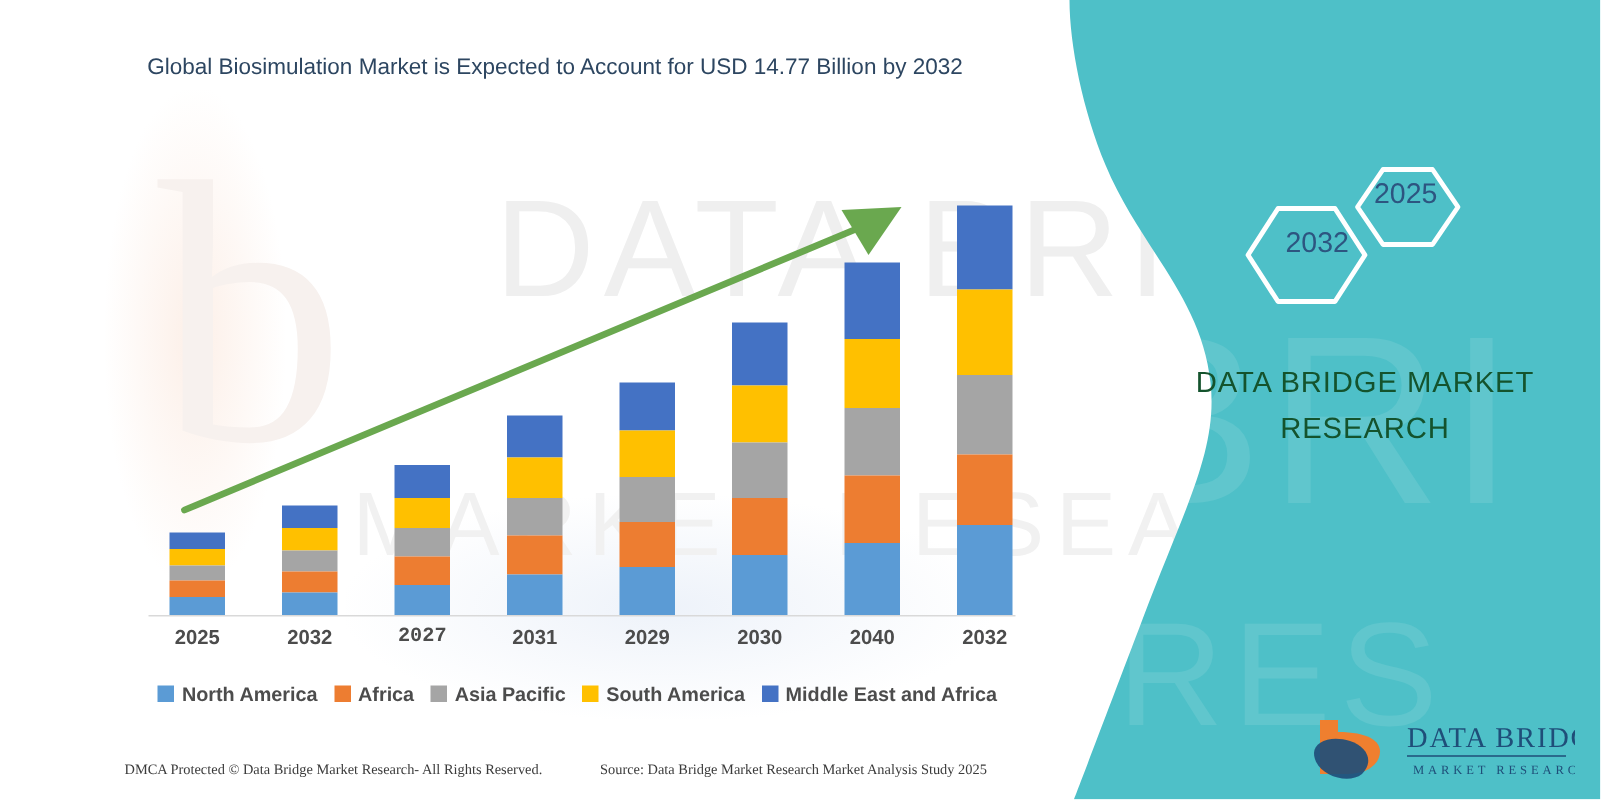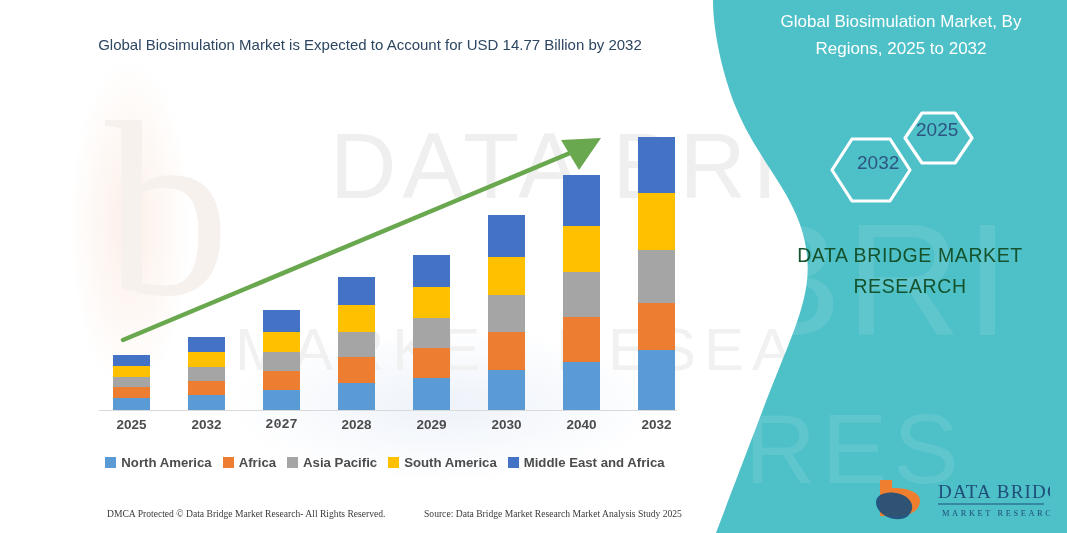--- a/index.html
+++ b/index.html
@@ -45,21 +45,21 @@
 
   
   .legend{position:absolute;left:85px;top:455px;width:600px;display:flex;justify-content:center;
     align-items:center;gap:11px;flex-wrap:nowrap;}
   .lg-item{display:flex;align-items:center;gap:5px;}
   .lg-swatch{width:11px;height:11px;flex:0 0 auto;}
   .lg-text{font-size:13.2px;font-weight:bold;color:#4c4c4c;white-space:nowrap;}
 
   
   .footer{position:absolute;left:0;top:508px;width:705px;height:22px;
-    font-family:"Liberation Serif",serif;font-size:9.6px;color:#3b3b3b;margin-left:24px;}
+    font-family:"Liberation Serif",serif;font-size:9.6px;color:#3b3b3b;}
   .foot-l{position:absolute;left:83px;top:0;white-space:nowrap;}
   .foot-r{position:absolute;left:400px;top:0;white-space:nowrap;}
 
   
   .r-title{position:absolute;left:745px;top:8px;width:312px;text-align:center;
     color:#ffffff;font-size:17px;line-height:27px;font-weight:400;}
   .hexwrap{position:absolute;left:810px;top:95px;width:200px;height:125px;}
   .hexwrap svg{display:block;}
   .hex-label{position:absolute;color:#2d5580;font-weight:400;}
   .hex-2032{left:47px;top:57px;font-size:19px;}
@@ -158,21 +158,21 @@
       <svg class="arrow" viewBox="0 0 600 290" xmlns="http://www.w3.org/2000/svg">
         <line x1="38" y1="220" x2="497" y2="28" stroke="#6aa84f" stroke-width="4.5" stroke-linecap="round"></line>
         <polygon points="516,18 476,20 494,50" fill="#6aa84f"></polygon>
       </svg>
     </div>
     <div class="axis-line"></div>
     <div class="xlabels" id="xlabels">
         <div class="xlab" style="left: 28px;">2025</div>
         <div class="xlab" style="left: 103px;">2032</div>
         <div class="xlab" style="left: 178px; font-family: Liberation Mono, monospace;">2027</div>
-        <div class="xlab" style="left: 253px;">2028</div>
+        <div class="xlab" style="left: 253px;">2031</div>
         <div class="xlab" style="left: 328px;">2029</div>
         <div class="xlab" style="left: 403px;">2030</div>
         <div class="xlab" style="left: 478px;">2040</div>
         <div class="xlab" style="left: 553px;">2032</div>
       </div>
   </div>
 
   <div class="legend" id="legend">
       <div class="lg-item">
         <span class="lg-swatch" style="background: rgb(91, 155, 213);"></span>
@@ -194,21 +194,20 @@
         <span class="lg-swatch" style="background: rgb(68, 114, 196);"></span>
         <span class="lg-text">Middle East and Africa</span>
       </div>
     </div>
 
   <div class="footer">
     <span class="foot-l">DMCA Protected © Data Bridge Market Research-  All Rights Reserved.</span>
     <span class="foot-r">Source: Data Bridge Market Research  Market Analysis Study 2025</span>
   </div>
 
-  <div class="r-title">Global Biosimulation Market, By Regions, 2025 to 2032</div>
 
   <div class="hexwrap">
     <svg width="200" height="125" viewBox="0 0 200 125" xmlns="http://www.w3.org/2000/svg">
       <polygon points="22,75 42,44 80,44 100,75 80,106 42,106" fill="none" stroke="#ffffff" stroke-width="3.2" stroke-linejoin="round"></polygon>
       <polygon points="95,43 112,18 145,18 162,43 145,68 112,68" fill="none" stroke="#ffffff" stroke-width="3.2" stroke-linejoin="round"></polygon>
     </svg>
     <span class="hex-label hex-2032">2032</span>
     <span class="hex-label hex-2025">2025</span>
   </div>
 

